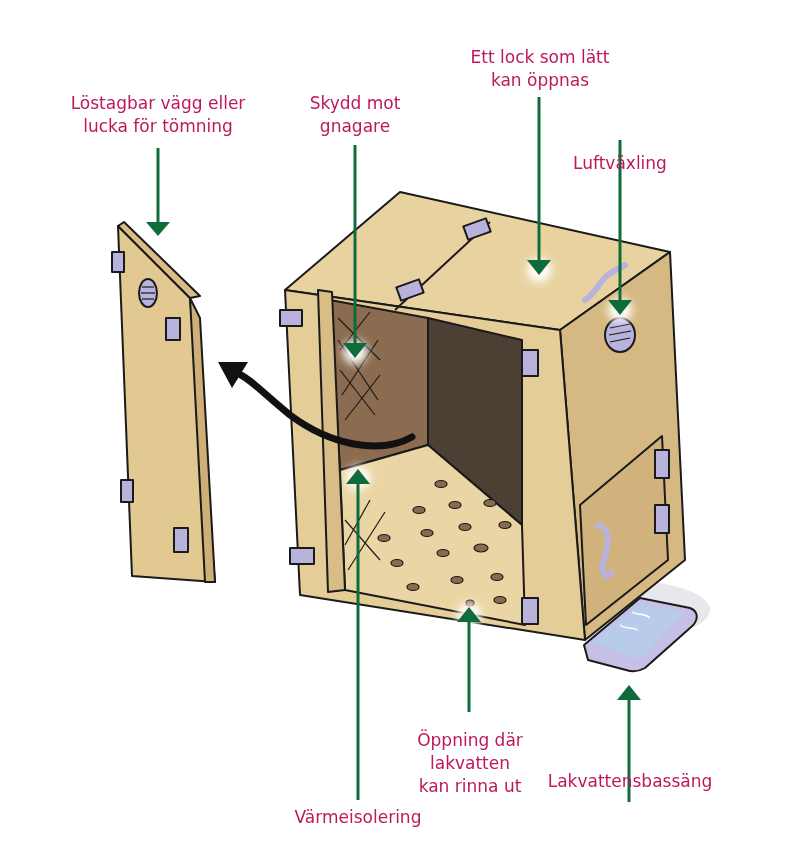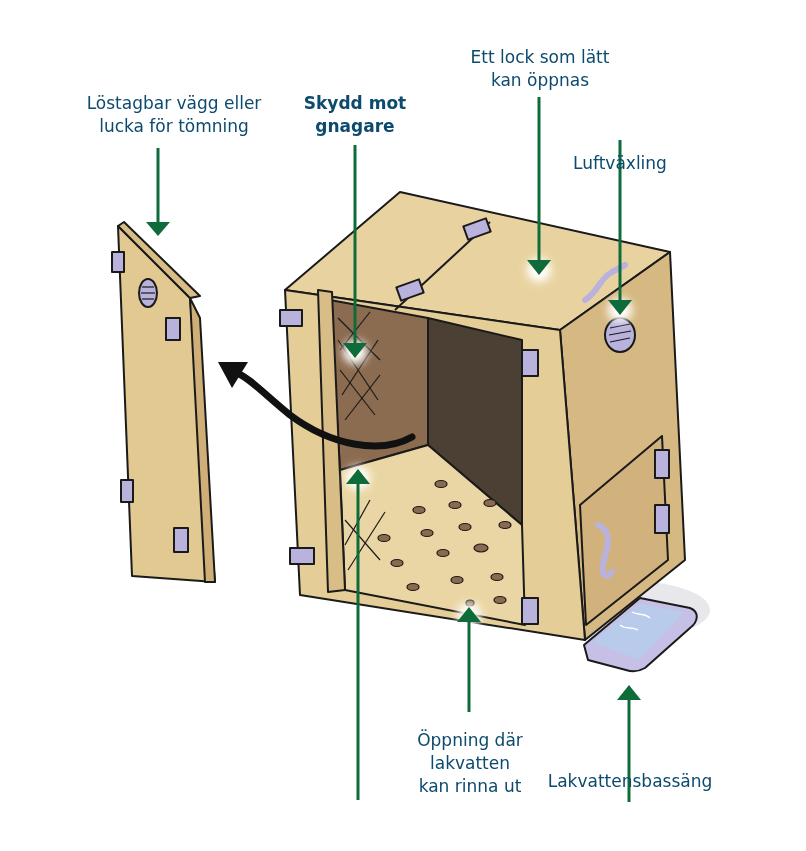--- a/index.html
+++ b/index.html
@@ -1,18 +1,18 @@
 <!DOCTYPE html>
 <html><head>
   <meta charset="utf-8">
   <style>
     html, body { margin: 0; padding: 0; background: #ffffff; }
     body { width: 806px; height: 851px; position: relative; overflow: hidden; font-family: "DejaVu Sans", sans-serif; }
     #stage { position: absolute; left: 0; top: 0; width: 806px; height: 851px; }
-    .label { position: absolute; color: #0c4a6e; font-size: 17px; line-height: 23px; text-align: center; white-space: pre-line; font-family: "DejaVu Sans", sans-serif; }
+    .label { position: absolute; color: #be185d; font-size: 17px; line-height: 23px; text-align: center; white-space: pre-line; font-family: "DejaVu Sans", sans-serif; }
     svg { position: absolute; left: 0; top: 0; }
   </style>
 </head>
 <body>
 
 <div id="stage">
 
   <svg width="806" height="851" viewBox="0 0 806 851">
     <defs>
       <filter id="glow" x="-50%" y="-50%" width="200%" height="200%">
@@ -140,25 +140,26 @@
 
       <circle cx="469" cy="615" r="12" fill="#ffffff" filter="url(#glow)"></circle>
       <line x1="469" y1="620" x2="469" y2="712" stroke="#0e6b3a" stroke-width="3"></line>
       <polygon points="457,622 481,622 469,607" fill="#0e6b3a"></polygon>
 
       <line x1="629" y1="698" x2="629" y2="802" stroke="#0e6b3a" stroke-width="3"></line>
       <polygon points="617,700 641,700 629,685" fill="#0e6b3a"></polygon>
     </g>
   </svg>
 
-  <div class="label" style="left:56px; top:92px; width:236px;">Löstagbar vägg eller
+  <div class="label" style="left:40px; top:92px; width:236px;">Löstagbar vägg eller
 lucka för tömning</div>
-  <div class="label" style="left:280px; top:92px; width:150px;font-weight:bold;">Skydd mot
+  <div class="label" style="left:280px; top:92px; width:150px;">Skydd mot
 gnagare</div>
   <div class="label" style="left:440px; top:46px; width:200px;">Ett lock som lätt
 kan öppnas</div>
   <div class="label" style="left:550px; top:116px; width:140px;margin-top:36px;">Luftväxling</div>
   <div class="label" style="left:390px; top:712px; width:160px;margin-top:17px;">Öppning där
 lakvatten
 kan rinna ut</div>
+  <div class="label" style="left:270px; top:806px; width:176px;">Värmeisolering</div>
   <div class="label" style="left:520px; top:770px; width:220px;">Lakvattensbassäng</div>
 
 </div>
 
 </body></html>

